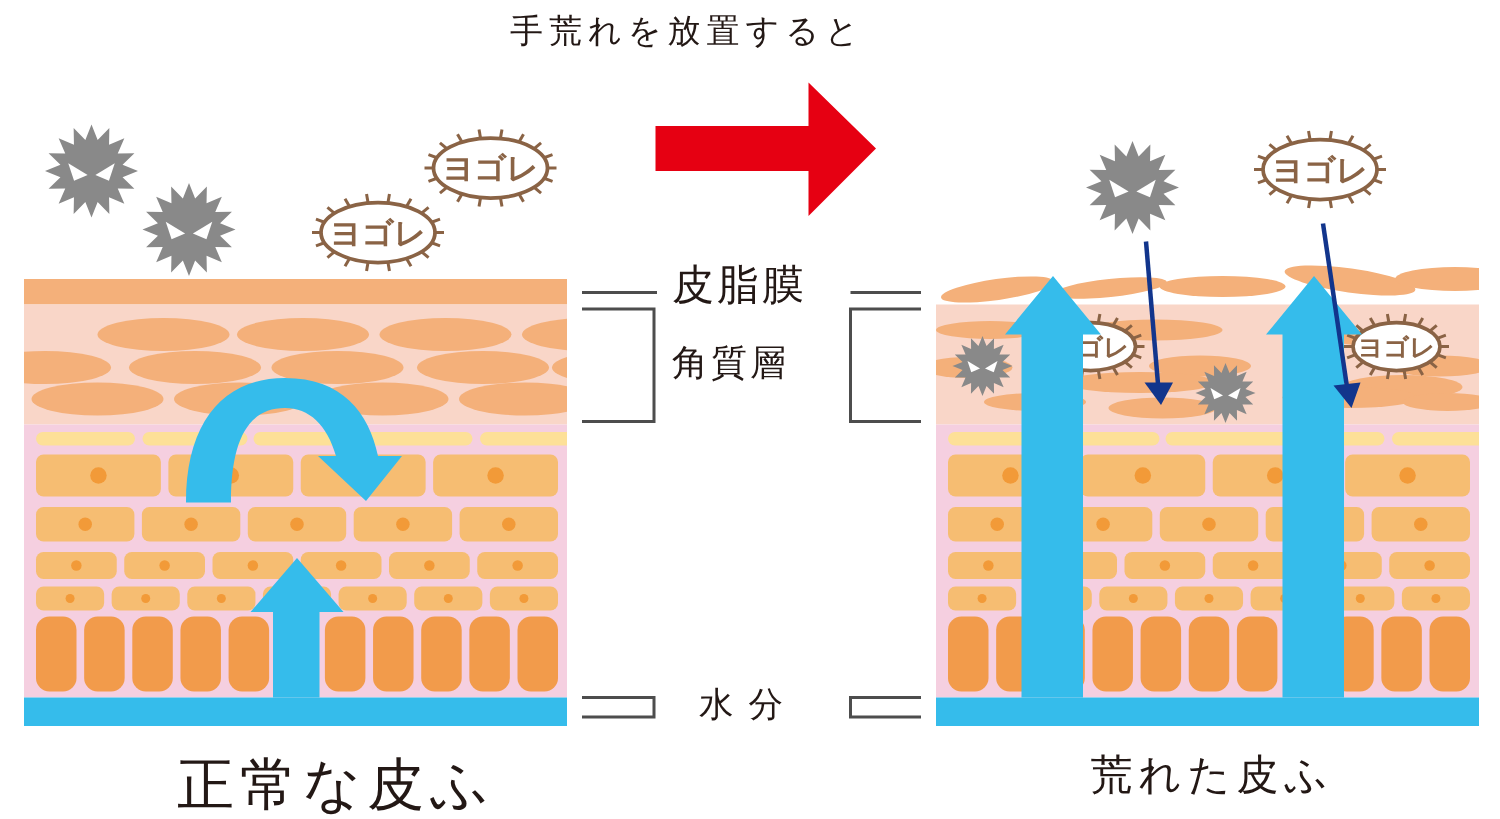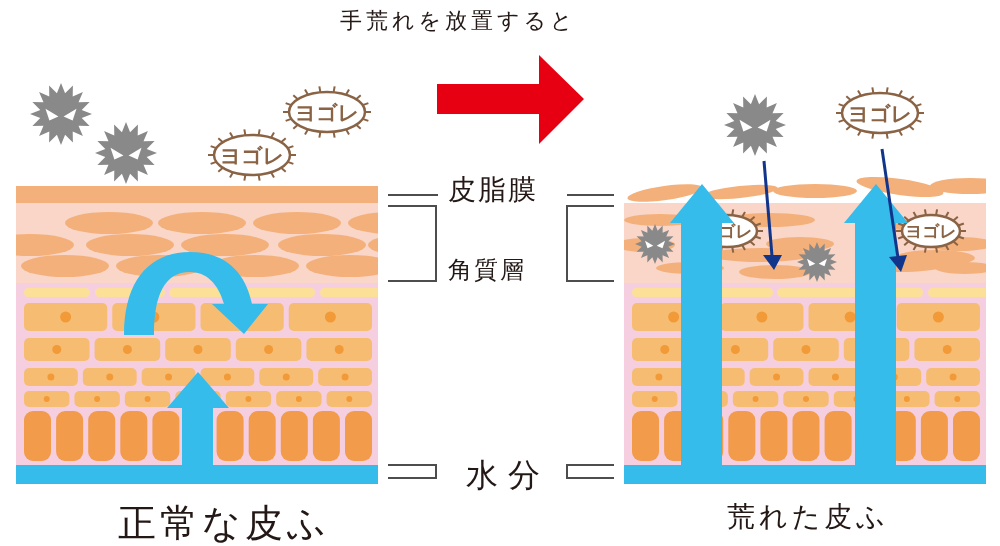--- a/index.html
+++ b/index.html
@@ -1,22 +1,22 @@
 <!DOCTYPE html>
 <html><head>
 <meta charset="utf-8">
 <style>
   html, body { margin: 0; padding: 0; background: #ffffff; }
   body { width: 1000px; height: 546px; position: relative; overflow: hidden;
          font-family: "DejaVu Serif", "Liberation Serif", serif; color: #231815; }
   .txt { position: absolute; white-space: nowrap; letter-spacing: 2px; }
   #title { left: 328px; top: 6px; font-size: 22px; letter-spacing: 4px; margin-left: 12px; }
   #lbl-sebum { left: 448px; top: 171px; font-size: 28px; }
-  #lbl-horny { left: 448px; top: 226px; font-size: 24px; margin-top: 28px; }
-  #lbl-water { left: 466px; top: 454px; font-size: 32px; letter-spacing: 10px; }
+  #lbl-horny { left: 448px; top: 226px; font-size: 24px; }
+  #lbl-water { left: 466px; top: 454px; font-size: 23px; letter-spacing: 10px; }
   #cap-left { left: 118px; top: 498px; font-size: 38px; letter-spacing: 4px; }
   #cap-right { left: 727px; top: 498px; font-size: 28px; letter-spacing: 4px; }
   svg { position: absolute; left: 0; top: 0; }
   .dirt-text { font-family: "DejaVu Sans", sans-serif; font-weight: bold; fill: #8a6345; }
 </style>
 </head>
 <body>
 
 <div class="txt" id="title">手荒れを放置すると</div>
 

